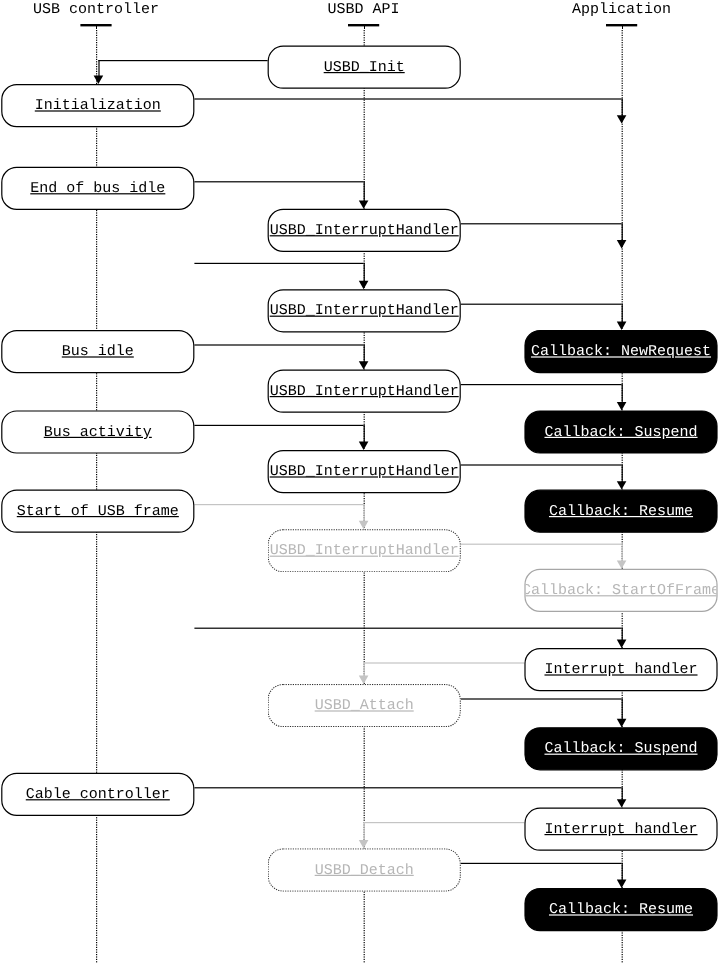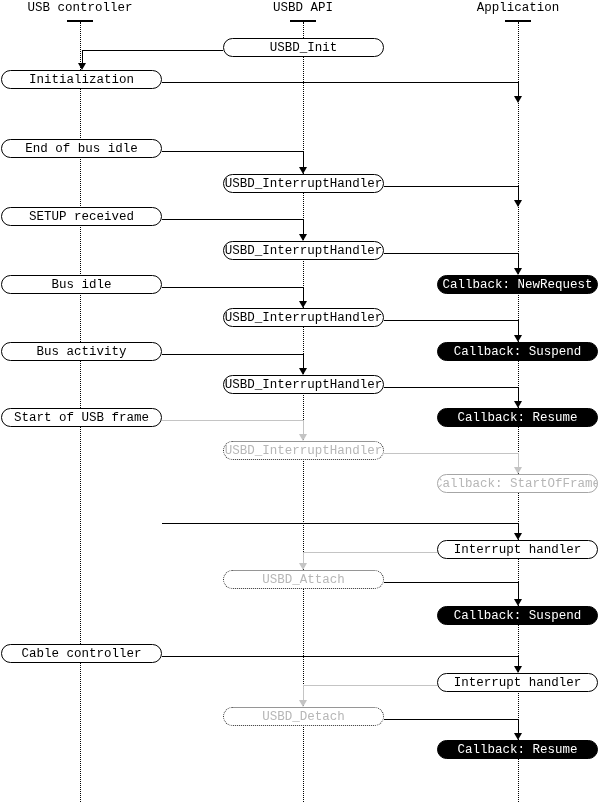--- a/index.html
+++ b/index.html
@@ -12,24 +12,24 @@
   .lifeline{ position:absolute; top:22px; height:780px; width:0; border-left:1px dotted #000; z-index:0; }
 
   .lh  { position:absolute; height:1px; background:#000; z-index:1; }
   .lv  { position:absolute; width:1px;  background:#000; z-index:1; }
   .arr { position:absolute; width:0; height:0; border-left:4px solid transparent;
          border-right:4px solid transparent; border-top:7px solid #000; z-index:1; }
   .gl  { background:#c4c4c4; }
   .ga  { border-top-color:#c4c4c4; }
 
   .node {
-    position:absolute; height:19px; box-sizing:border-box; background:#fff;
+    position:absolute; height:36px; box-sizing:border-box; background:#fff;
     border:1px solid #000; border-radius:13px; z-index:2;
     display:flex; align-items:center; justify-content:center;
-    font-size:12.5px; white-space:nowrap; overflow:hidden;
+    font-size:12.5px; white-space:nowrap; overflow:hidden;text-decoration:underline;
   }
   .node.black { background:#000; color:#fff; border-color:#000; }
   .node.ghost-dotted { border:1px dotted #2e2e2e; color:#b6b6b6; }
   .node.ghost-solid  { border:1px solid #a6a6a6;  color:#b6b6b6; }
   .colL { left:1px;   width:161px; }
   .colM { left:223px; width:161px; }
   .colR { left:437px; width:161px; }
 </style>
 </head>
 <body>
@@ -114,21 +114,20 @@
   <div class="lh gl" style="left:303px;top:685px;width:134px"></div>
   <div class="lv gl" style="left:303px;top:685px;height:16px"></div>
   <div class="arr ga" style="left:299px;top:700px"></div>
 
   <div class="lh" style="left:384px;top:719px;width:134px"></div>
   <div class="lv" style="left:518px;top:719px;height:15px"></div>
   <div class="arr" style="left:514px;top:733px"></div>
 
   <div class="node colL" style="top:70px">Initialization</div>
   <div class="node colL" style="top:139px">End of bus idle</div>
-  <div class="node colL" style="top:207px">SETUP received</div>
   <div class="node colL" style="top:275px">Bus idle</div>
   <div class="node colL" style="top:342px">Bus activity</div>
   <div class="node colL" style="top:408px">Start of USB frame</div>
   <div class="node colL" style="top:644px">Cable controller</div>
 
   <div class="node colM" style="top:38px">USBD_Init</div>
   <div class="node colM" style="top:174px">USBD_InterruptHandler</div>
   <div class="node colM" style="top:241px">USBD_InterruptHandler</div>
   <div class="node colM" style="top:308px">USBD_InterruptHandler</div>
   <div class="node colM" style="top:375px">USBD_InterruptHandler</div>

